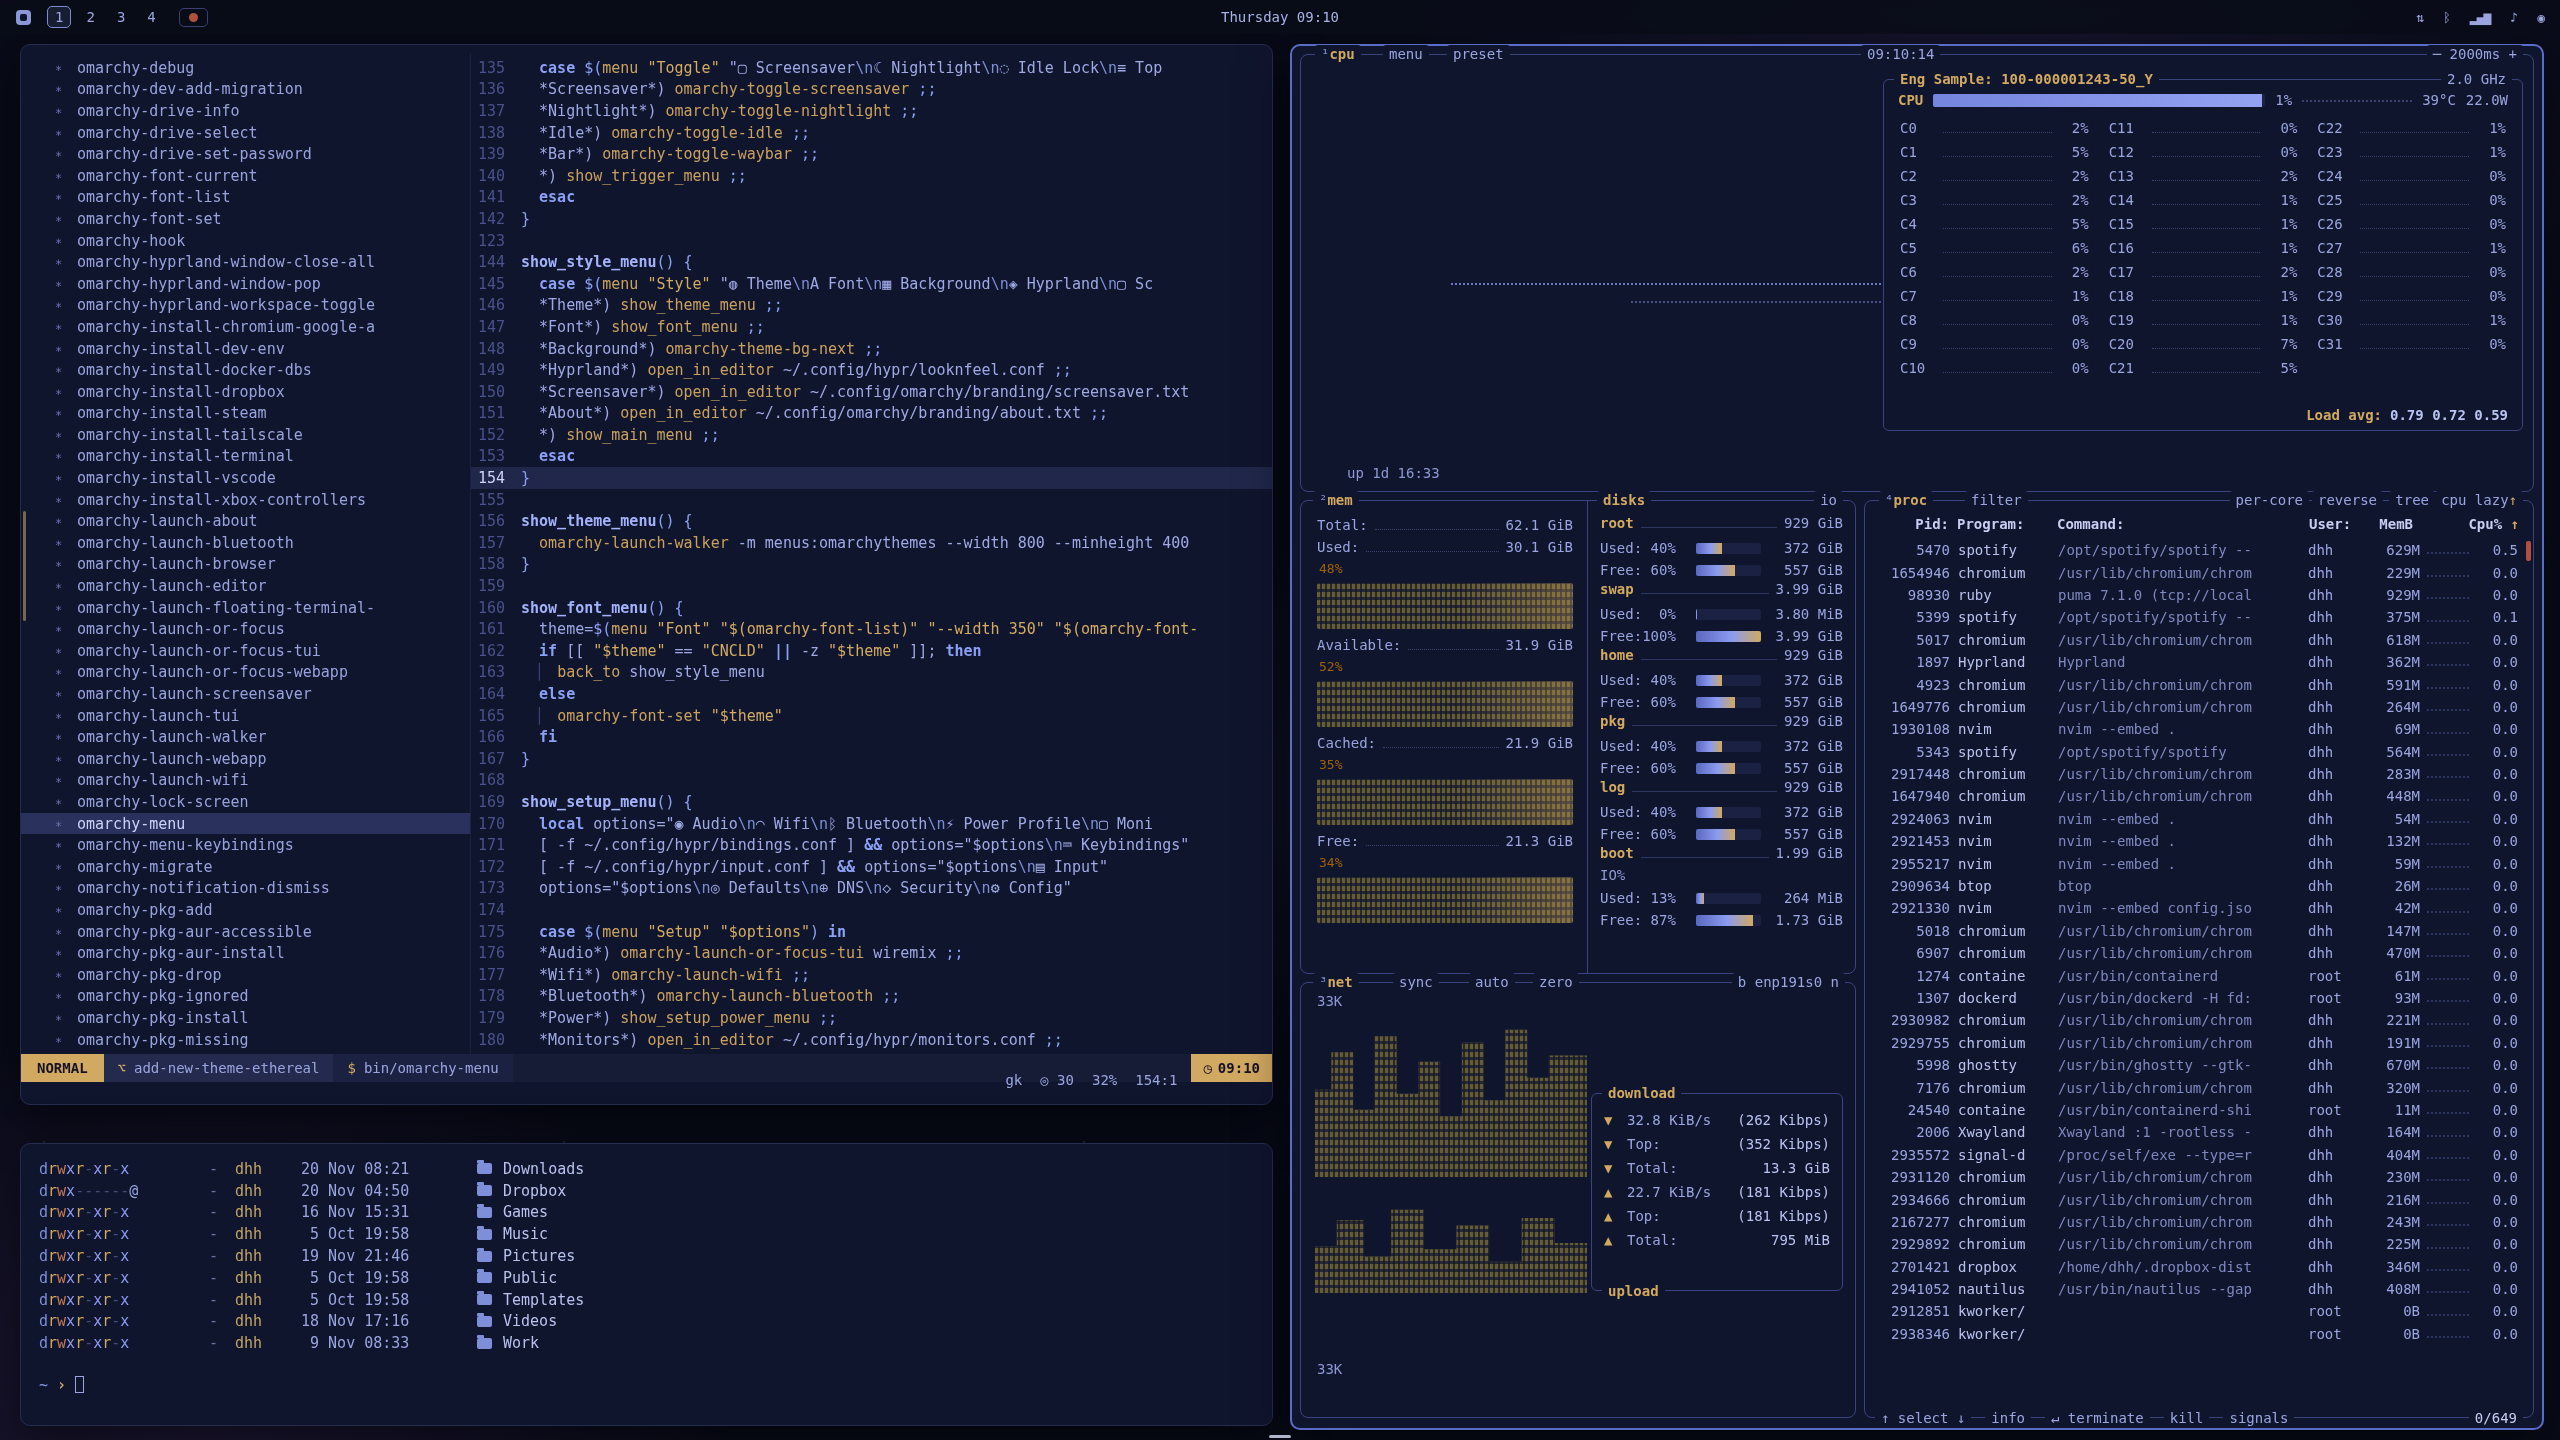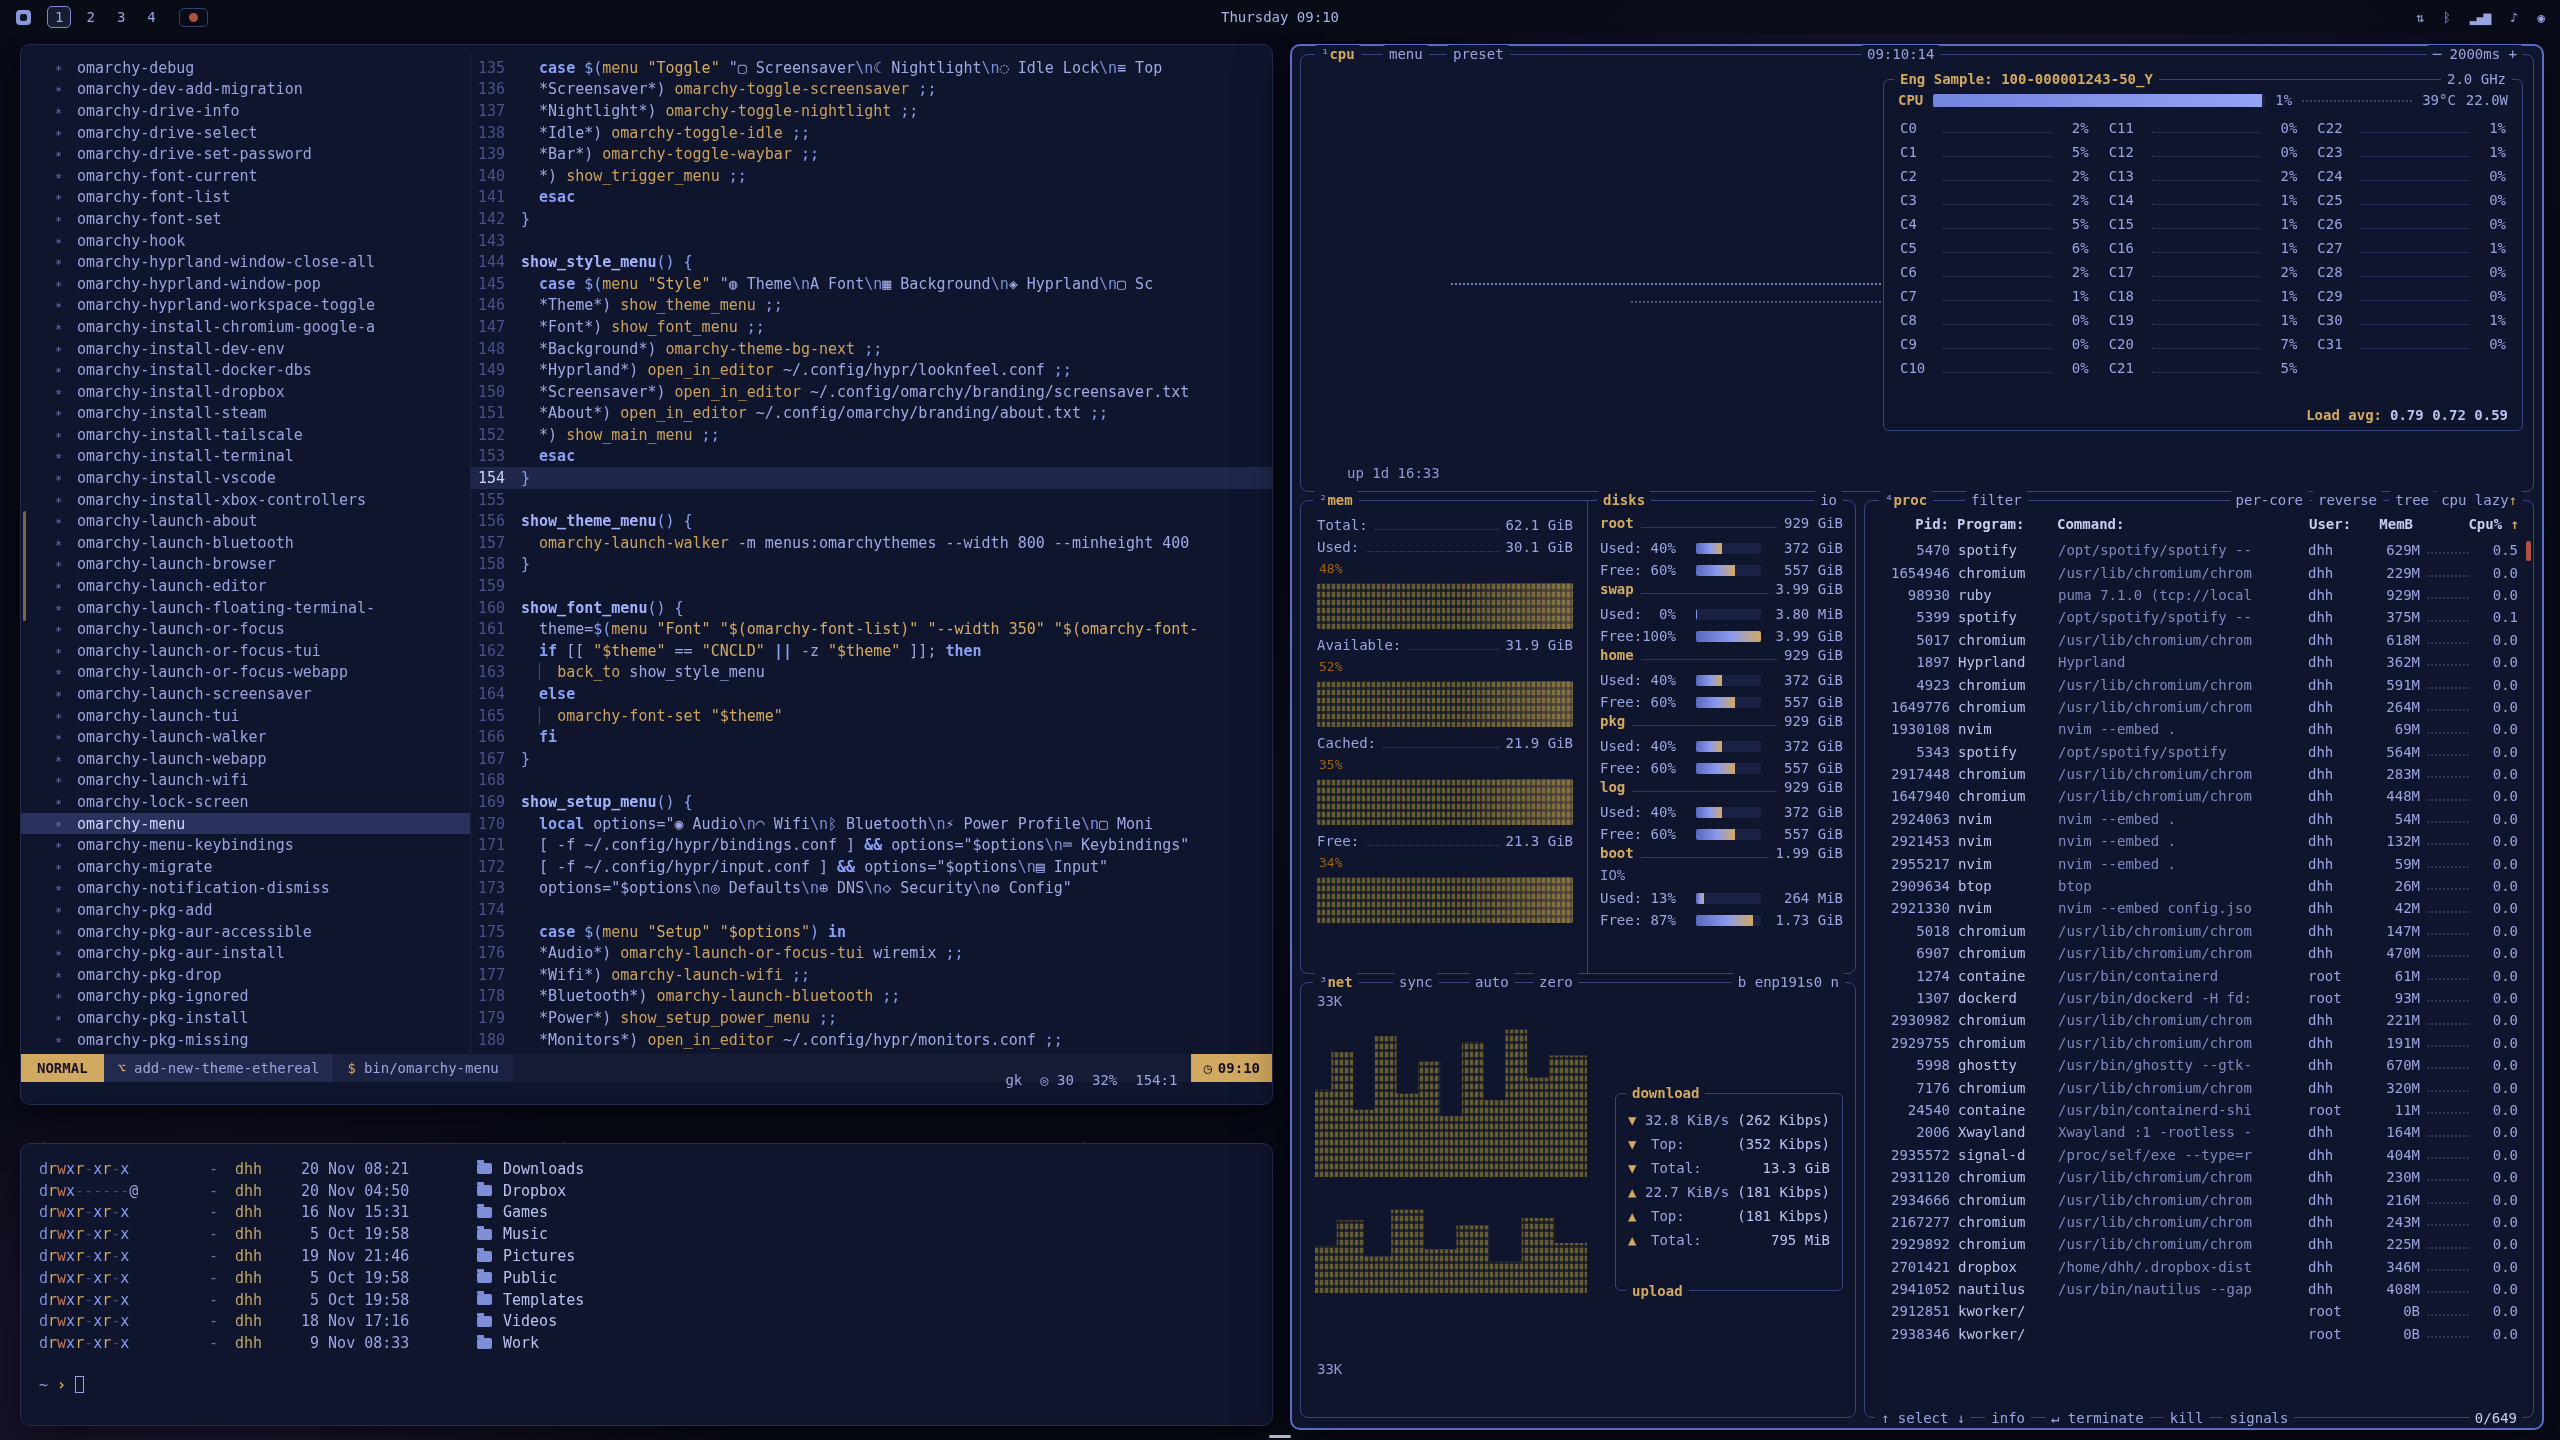--- a/index.html
+++ b/index.html
@@ -143,21 +143,21 @@
   .net-scale-bottom{ position:absolute; left:16px; bottom:40px; color:#8d98d4; }
   .net-graph{ position:absolute; left:14px; width:272px;
     background-color:var(--khaki);
     background-image:
       repeating-linear-gradient(90deg, rgba(16,21,46,0) 0 3px, rgba(16,21,46,.72) 3px 5px),
       repeating-linear-gradient(0deg, rgba(16,21,46,0) 0 5px, rgba(16,21,46,.72) 5px 8px); }
   .net-down{ top:34px; height:160px;
     clip-path:polygon(0 45%,6% 45%,6% 22%,14% 22%,14% 58%,22% 58%,22% 12%,30% 12%,30% 48%,38% 48%,38% 28%,46% 28%,46% 62%,54% 62%,54% 16%,62% 16%,62% 52%,70% 52%,70% 8%,78% 8%,78% 38%,86% 38%,86% 24%,100% 24%,100% 100%,0 100%); }
   .net-up{ top:206px; height:104px;
     clip-path:polygon(0 55%,8% 55%,8% 30%,18% 30%,18% 65%,28% 65%,28% 20%,40% 20%,40% 58%,52% 58%,52% 35%,64% 35%,64% 70%,76% 70%,76% 28%,88% 28%,88% 52%,100% 52%,100% 100%,0 100%); }
-  .net-stats{ position:absolute; right:12px; top:110px; width:228px; height:198px;
+  .net-stats{ position:absolute; right:12px; top:110px; width:252px; height:198px;
     border:1px solid var(--pborder); border-radius:6px; padding:14px 12px 8px; background:var(--win); }
   .net-row{ display:flex; align-items:center; height:24px; gap:8px; white-space:pre; }
   .net-arrow{ width:15px; color:var(--gold); }
   .net-rl{ flex:1; }
   .net-rv{ text-align:right; color:#b9c3f2; }
 
   .proc-panel{ left:572px; right:8px; top:454px; bottom:10px; }
   .proc-head,.proc-row{ display:grid; grid-template-columns:78px 100px 1fr 54px 58px 56px 42px; align-items:center; }
   .proc-head{ padding:12px 14px 0; color:#c7cef2; font-weight:bold; height:34px; }
   .ph-pid,.ph-mem{ text-align:right; padding-right:8px; }
@@ -260,21 +260,21 @@
   <div class="tree-scroll"></div>
   <div class="code">
       <div class="code-row"><span class="lineno">135</span><span class="code-text"><span class="tk-p">  </span><span class="tk-k">case</span><span class="tk-p"> </span><span class="tk-b">$(</span><span class="tk-c">menu</span><span class="tk-p"> </span><span class="tk-s">"Toggle"</span><span class="tk-p"> </span><span class="tk-o">"▢ Screensaver</span><span class="tk-e">\n</span><span class="tk-o">☾ Nightlight</span><span class="tk-e">\n</span><span class="tk-o">◌ Idle Lock</span><span class="tk-e">\n</span><span class="tk-o">≡ Top</span></span></div>
       <div class="code-row"><span class="lineno">136</span><span class="code-text"><span class="tk-p">  *Screensaver*) </span><span class="tk-c">omarchy-toggle-screensaver</span><span class="tk-b"> ;;</span></span></div>
       <div class="code-row"><span class="lineno">137</span><span class="code-text"><span class="tk-p">  *Nightlight*) </span><span class="tk-c">omarchy-toggle-nightlight</span><span class="tk-b"> ;;</span></span></div>
       <div class="code-row"><span class="lineno">138</span><span class="code-text"><span class="tk-p">  *Idle*) </span><span class="tk-c">omarchy-toggle-idle</span><span class="tk-b"> ;;</span></span></div>
       <div class="code-row"><span class="lineno">139</span><span class="code-text"><span class="tk-p">  *Bar*) </span><span class="tk-c">omarchy-toggle-waybar</span><span class="tk-b"> ;;</span></span></div>
       <div class="code-row"><span class="lineno">140</span><span class="code-text"><span class="tk-p">  *) </span><span class="tk-c">show_trigger_menu</span><span class="tk-b"> ;;</span></span></div>
       <div class="code-row"><span class="lineno">141</span><span class="code-text"><span class="tk-p">  </span><span class="tk-k">esac</span></span></div>
       <div class="code-row"><span class="lineno">142</span><span class="code-text"><span class="tk-b">}</span></span></div>
-      <div class="code-row"><span class="lineno">143</span><span class="code-text"></span></div>
+      <div class="code-row"><span class="lineno">123</span><span class="code-text"></span></div>
       <div class="code-row"><span class="lineno">144</span><span class="code-text"><span class="tk-f">show_style_menu</span><span class="tk-b">() {</span></span></div>
       <div class="code-row"><span class="lineno">145</span><span class="code-text"><span class="tk-p">  </span><span class="tk-k">case</span><span class="tk-p"> </span><span class="tk-b">$(</span><span class="tk-c">menu</span><span class="tk-p"> </span><span class="tk-s">"Style"</span><span class="tk-p"> </span><span class="tk-o">"◍ Theme</span><span class="tk-e">\n</span><span class="tk-o">A Font</span><span class="tk-e">\n</span><span class="tk-o">▦ Background</span><span class="tk-e">\n</span><span class="tk-o">◈ Hyprland</span><span class="tk-e">\n</span><span class="tk-o">▢ Sc</span></span></div>
       <div class="code-row"><span class="lineno">146</span><span class="code-text"><span class="tk-p">  *Theme*) </span><span class="tk-c">show_theme_menu</span><span class="tk-b"> ;;</span></span></div>
       <div class="code-row"><span class="lineno">147</span><span class="code-text"><span class="tk-p">  *Font*) </span><span class="tk-c">show_font_menu</span><span class="tk-b"> ;;</span></span></div>
       <div class="code-row"><span class="lineno">148</span><span class="code-text"><span class="tk-p">  *Background*) </span><span class="tk-c">omarchy-theme-bg-next</span><span class="tk-b"> ;;</span></span></div>
       <div class="code-row"><span class="lineno">149</span><span class="code-text"><span class="tk-p">  *Hyprland*) </span><span class="tk-c">open_in_editor</span><span class="tk-p"> ~/.config/hypr/looknfeel.conf</span><span class="tk-b"> ;;</span></span></div>
       <div class="code-row"><span class="lineno">150</span><span class="code-text"><span class="tk-p">  *Screensaver*) </span><span class="tk-c">open_in_editor</span><span class="tk-p"> ~/.config/omarchy/branding/screensaver.txt</span></span></div>
       <div class="code-row"><span class="lineno">151</span><span class="code-text"><span class="tk-p">  *About*) </span><span class="tk-c">open_in_editor</span><span class="tk-p"> ~/.config/omarchy/branding/about.txt</span><span class="tk-b"> ;;</span></span></div>
       <div class="code-row"><span class="lineno">152</span><span class="code-text"><span class="tk-p">  *) </span><span class="tk-c">show_main_menu</span><span class="tk-b"> ;;</span></span></div>
       <div class="code-row"><span class="lineno">153</span><span class="code-text"><span class="tk-p">  </span><span class="tk-k">esac</span></span></div>

